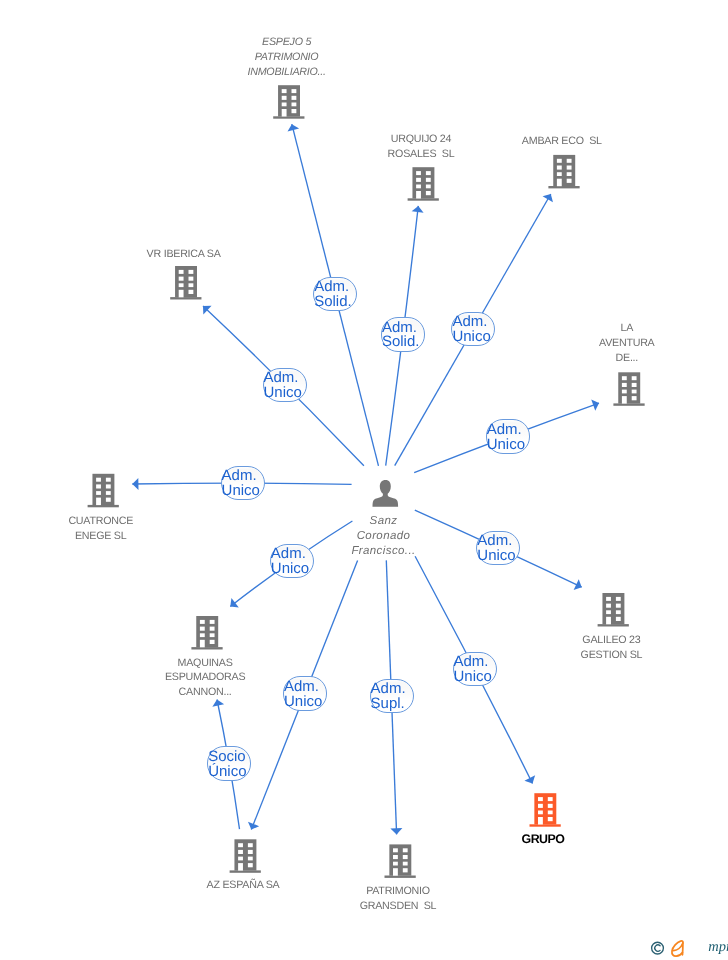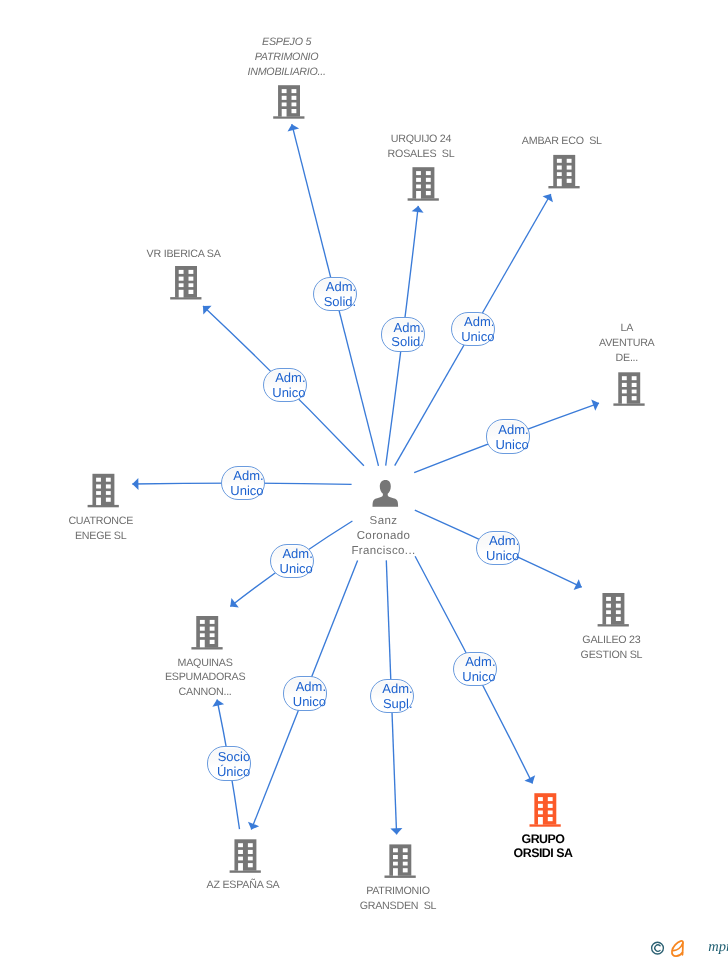--- a/index.html
+++ b/index.html
@@ -10,22 +10,22 @@
        -webkit-font-smoothing:antialiased;text-rendering:geometricPrecision;}
   #canvas{position:relative;width:728px;height:960px;background:#ffffff;}
   svg#edges{position:absolute;left:0;top:0;width:728px;height:960px;}
   .node-label{position:absolute;text-align:center;font-size:10.7px;line-height:14.75px;letter-spacing:-0.25px;
               color:#6e6e6e;white-space:pre;}
   .node-label.bold{font-weight:bold;color:#000000;font-size:12.4px;letter-spacing:-0.5px;line-height:14.3px;}
   .node-label.person{font-size:11.5px;letter-spacing:0.4px;line-height:14.8px;}
   .edge-label{position:absolute;width:44px;height:34.6px;box-sizing:border-box;
               border:1.7px solid #6a9bde;border-radius:17px;
               background:linear-gradient(180deg,#ffffff 0%,#f8f8f8 8%,#fbfbfb 45%,#ffffff 62%,#ffffff 100%);
-              color:#1d62cf;font-size:13px;line-height:14.9px;letter-spacing:0px;
-              text-align:right;padding-top:2.5px;white-space:nowrap;}
+              color:#1d62cf;font-size:15px;line-height:14.9px;letter-spacing:0px;
+              text-align:left;padding-top:2.5px;white-space:nowrap;}
   #logo{position:absolute;left:648px;top:936px;width:80px;height:24px;}
   #logo svg{position:absolute;left:0;top:0;}
   #logo .brandtxt{position:absolute;left:31.2px;top:2.2px;
                font-family:"Liberation Serif",serif;font-style:italic;font-size:14.5px;
                color:#1d5d70;white-space:nowrap;line-height:18px;padding-left:29px;}
 </style>
 </head>
 <body>
 
 <div id="canvas">
@@ -229,23 +229,23 @@
   </div>
 <div class="node-label" style="left: 166.6px; width: 240px; top: 35.1px; font-style: italic;"><div>ESPEJO 5</div><div>PATRIMONIO</div><div>INMOBILIARIO...</div></div>
     <div class="node-label" style="left: 301px; width: 240px; top: 132.4px;"><div>URQUIJO 24</div><div>ROSALES  SL</div></div>
     <div class="node-label" style="left: 441.8px; width: 240px; top: 134.3px;"><div>AMBAR ECO  SL</div></div>
     <div class="node-label" style="left: 63.6px; width: 240px; top: 246.5px;"><div>VR IBERICA SA</div></div>
     <div class="node-label" style="left: 506.8px; width: 240px; top: 321.3px;"><div>LA</div><div>AVENTURA</div><div>DE...</div></div>
     <div class="node-label" style="left: -19.3px; width: 240px; top: 514.4px;"><div>CUATRONCE</div><div>ENEGE SL</div></div>
     <div class="node-label" style="left: 85.1px; width: 240px; top: 655.5px;"><div>MAQUINAS</div><div>ESPUMADORAS</div><div>CANNON...</div></div>
     <div class="node-label" style="left: 123px; width: 240px; top: 877.7px;"><div>AZ ESPAÑA SA</div></div>
     <div class="node-label" style="left: 278px; width: 240px; top: 884.4px;"><div>PATRIMONIO</div><div>GRANSDEN  SL</div></div>
-    <div class="node-label bold" style="left: 423px; width: 240px; top: 831.6px;"><div>GRUPO</div><div>ORSIDI SA</div></div>
+    <div class="node-label bold" style="left: 423px; width: 240px; top: 831.6px;"><div>GRUPO</div></div>
     <div class="node-label" style="left: 491.4px; width: 240px; top: 633px;"><div>GALILEO 23</div><div>GESTION SL</div></div>
-    <div class="node-label person" style="left: 263.5px; width: 240px; top: 514.2px;"><div>Sanz</div><div>Coronado</div><div>Francisco...</div></div>
+    <div class="node-label person" style="left: 263.5px; width: 240px; top: 514.2px; font-style: italic;"><div>Sanz</div><div>Coronado</div><div>Francisco...</div></div>
     <div class="edge-label" style="left: 313.2px; top: 276.8px;">
       <div>Adm.</div>
       <div>Solid.</div>
     </div>
     <div class="edge-label" style="left: 380.9px; top: 317px;">
       <div>Adm.</div>
       <div>Solid.</div>
     </div>
     <div class="edge-label" style="left: 451.4px; top: 311.6px;">
       <div>Adm.</div>

